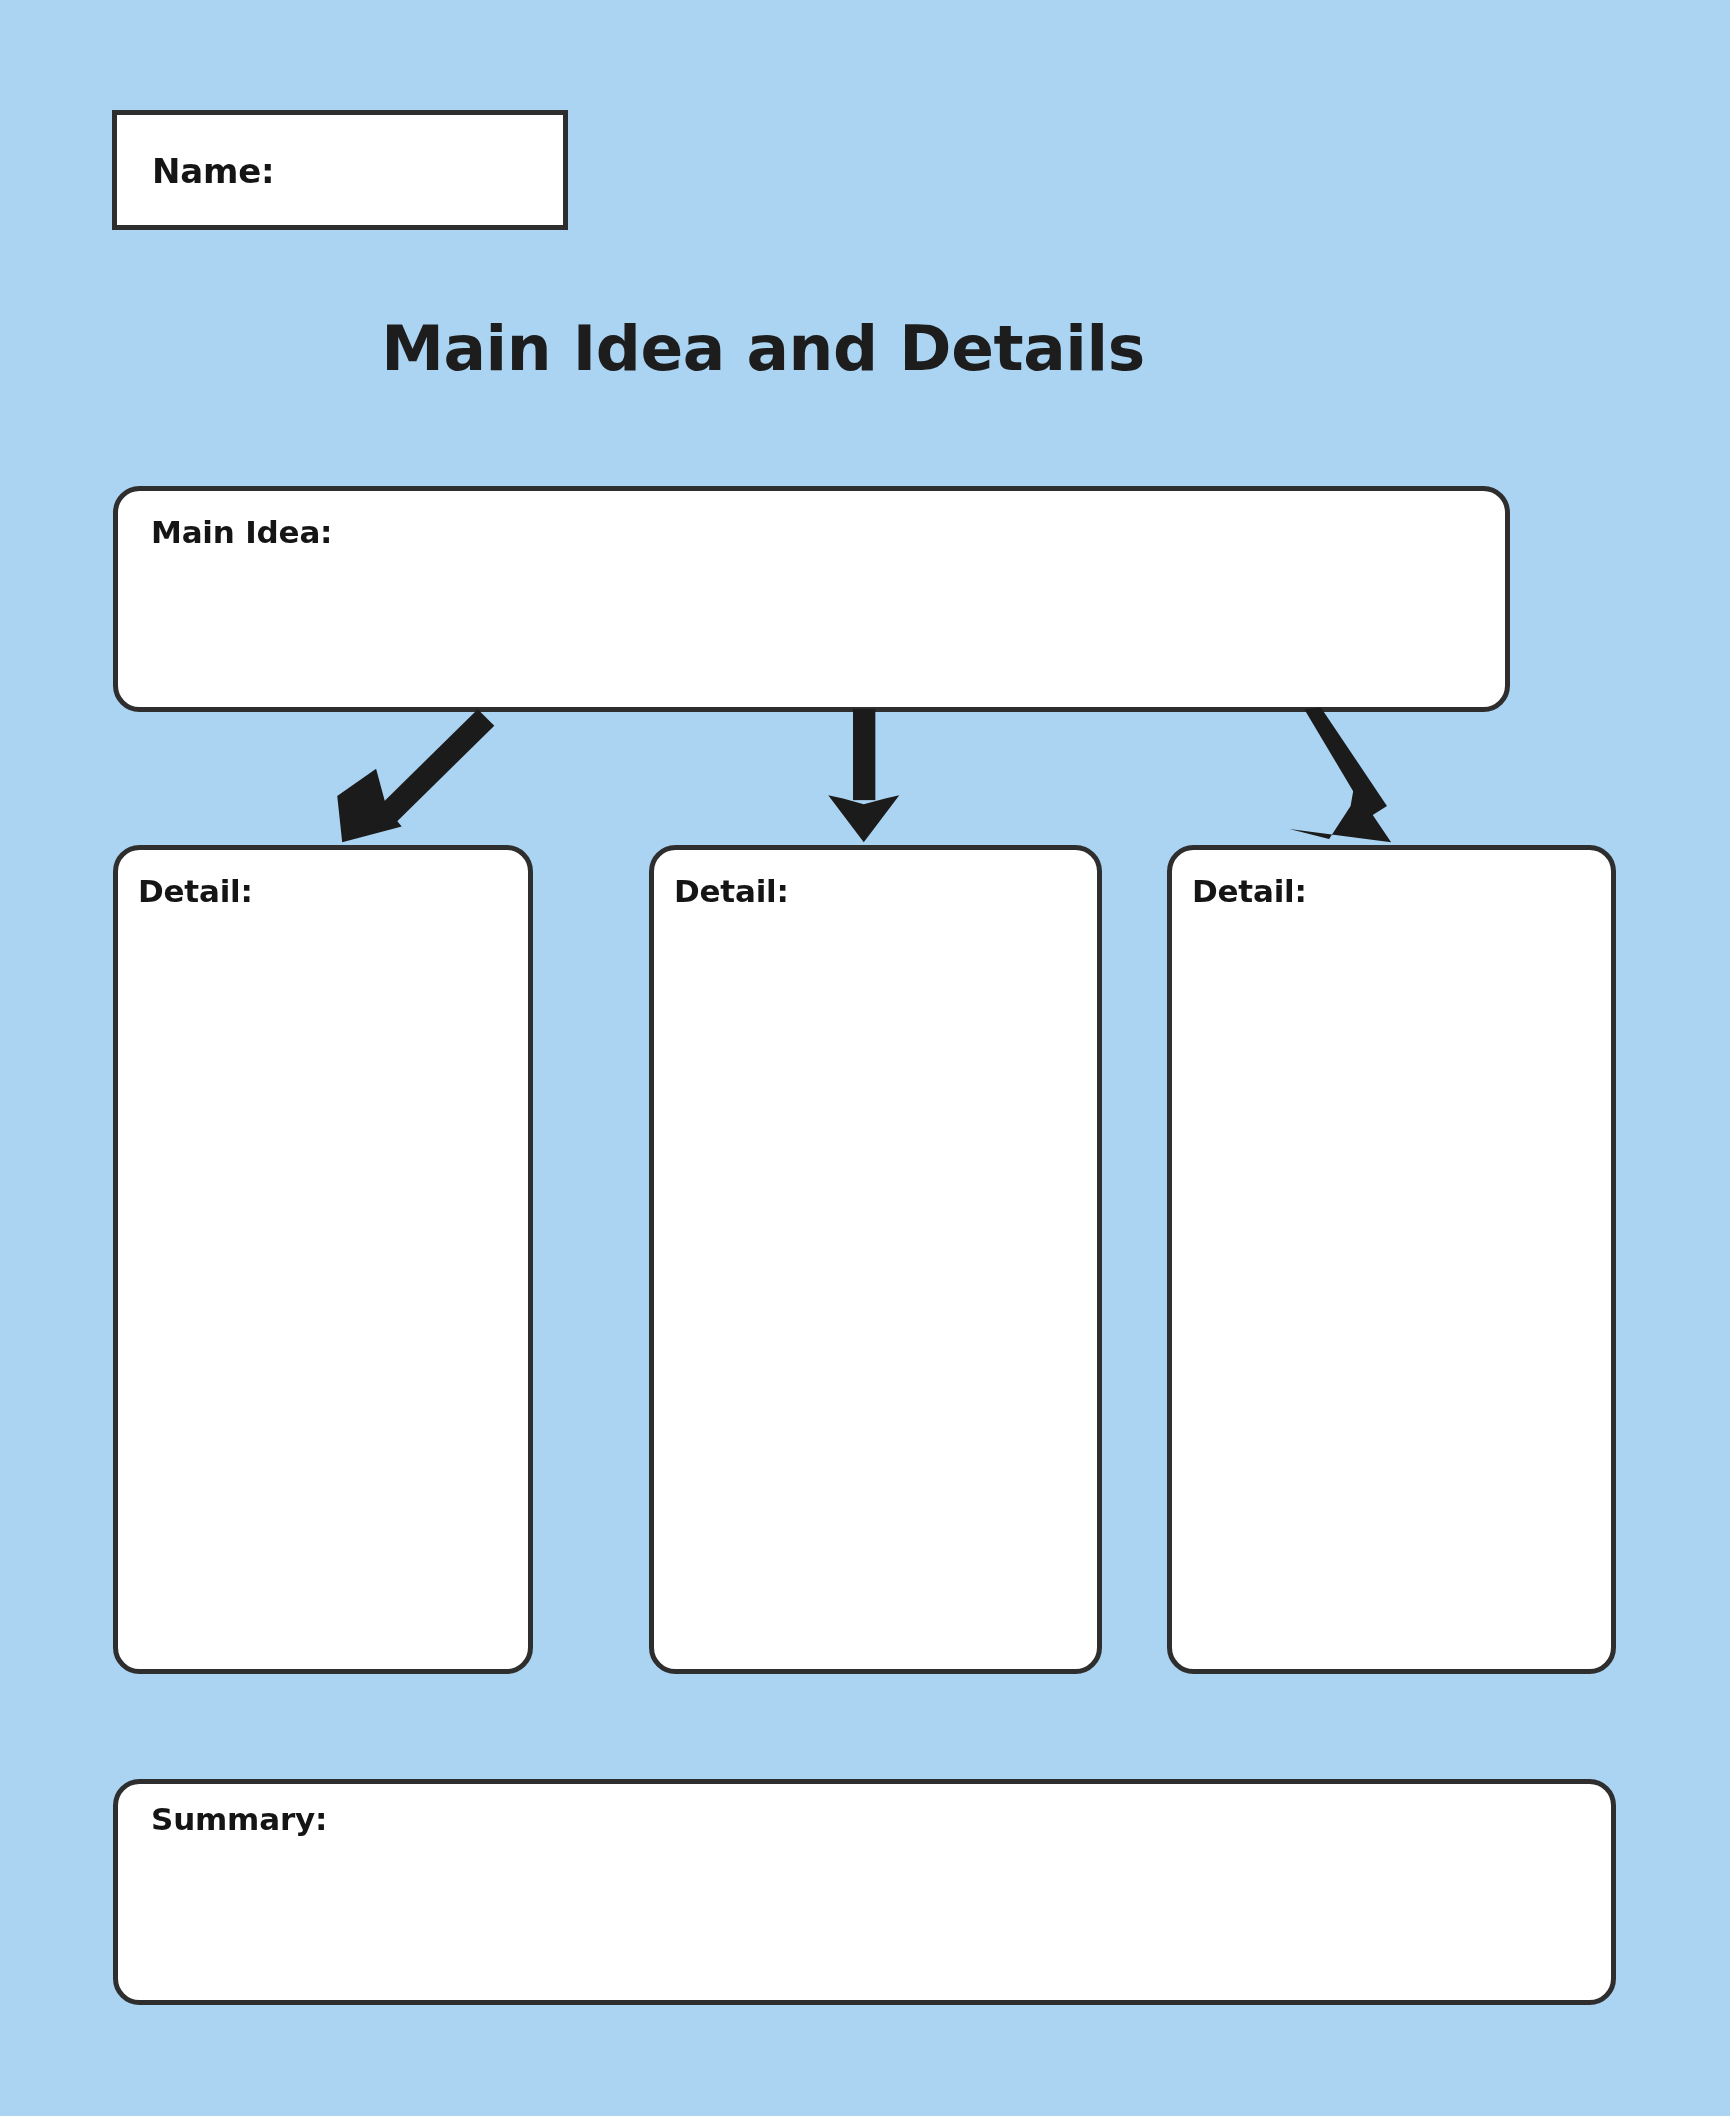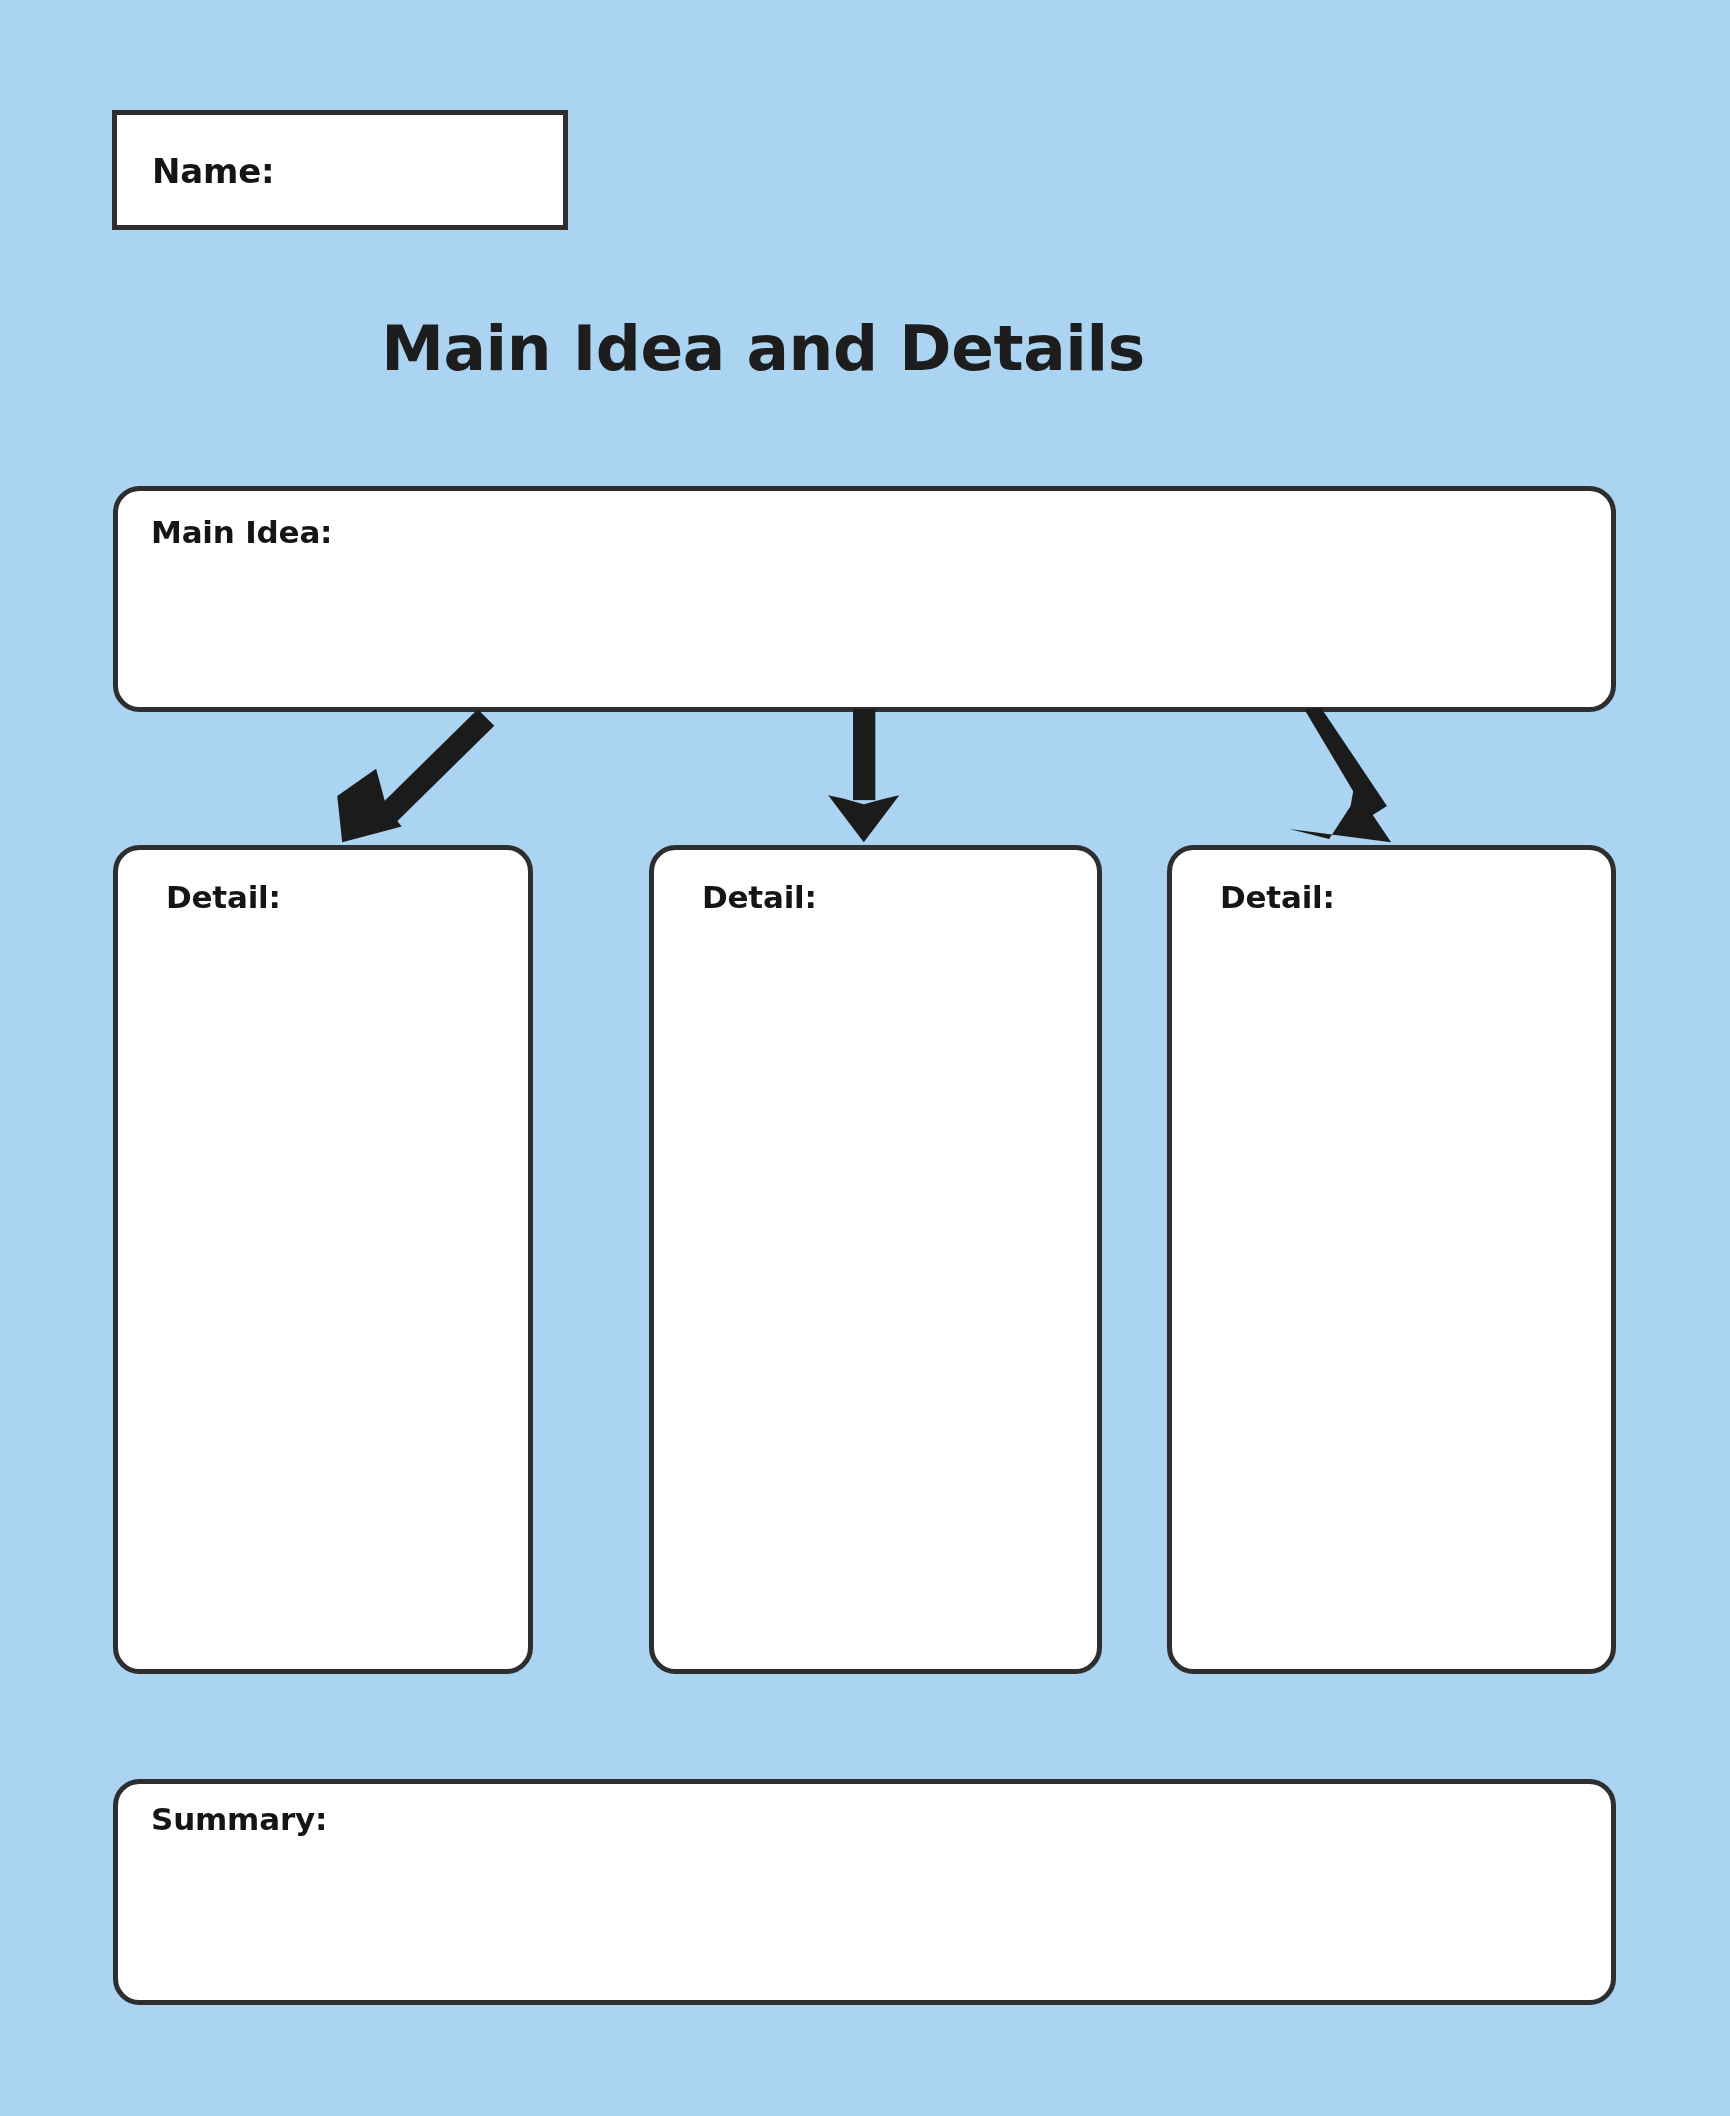--- a/index.html
+++ b/index.html
@@ -71,40 +71,39 @@
     font-weight: bold;
     color: #151515;
     letter-spacing: -0.2px;
     white-space: nowrap;
   }
 
   
   .main-idea-box {
     left: 113px;
     top: 486px;
-    width: 1503px;
+    width: 1397px;
     height: 226px;
   }
   .main-idea-box .field-label {
     left: 33px;
     top: 23px;
   }
 
   
   .detail-box {
     top: 845px;
     height: 829px;
   }
   .detail-box-1 { left: 113px;  width: 420px; }
   .detail-box-2 { left: 649px;  width: 453px; }
   .detail-box-3 { left: 1167px; width: 449px; }
   .detail-box .field-label {
-    left: 48px;
+    left: 20px;
     top: 23px;
-    margin-top: 6px;
   }
 
   
   .summary-box {
     left: 113px;
     top: 1779px;
     width: 1503px;
     height: 226px;
   }
   .summary-box .field-label {

